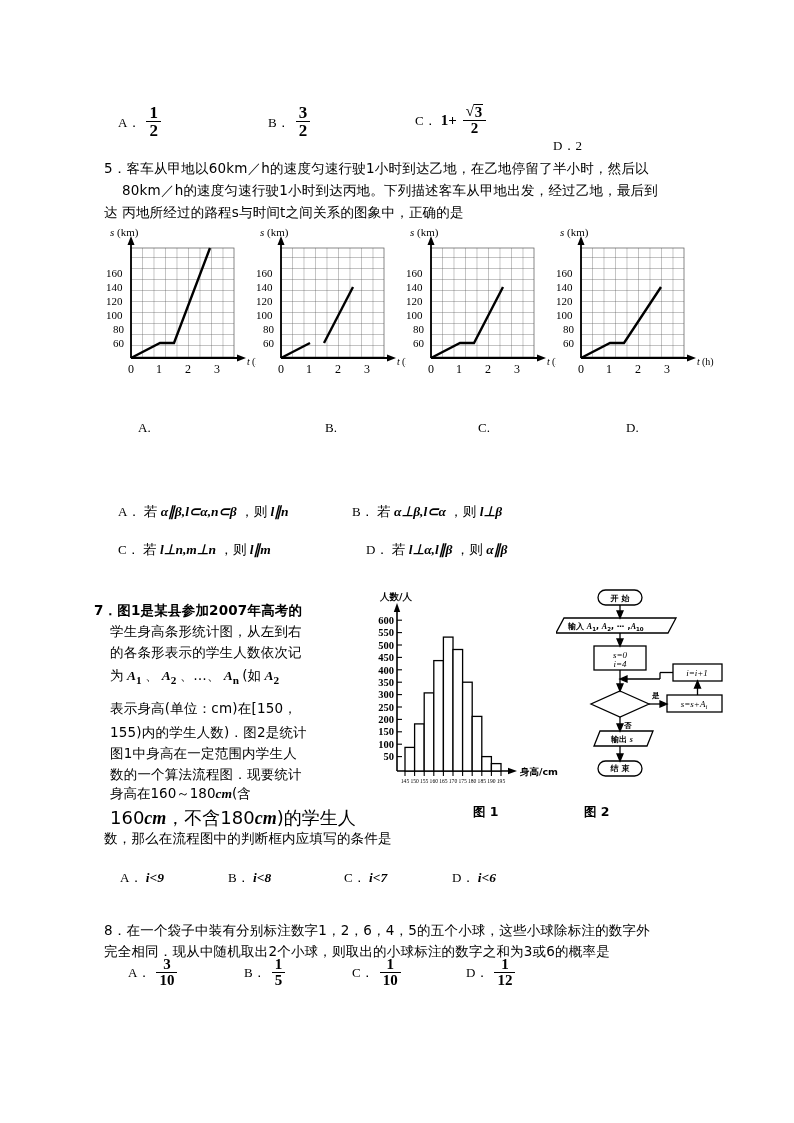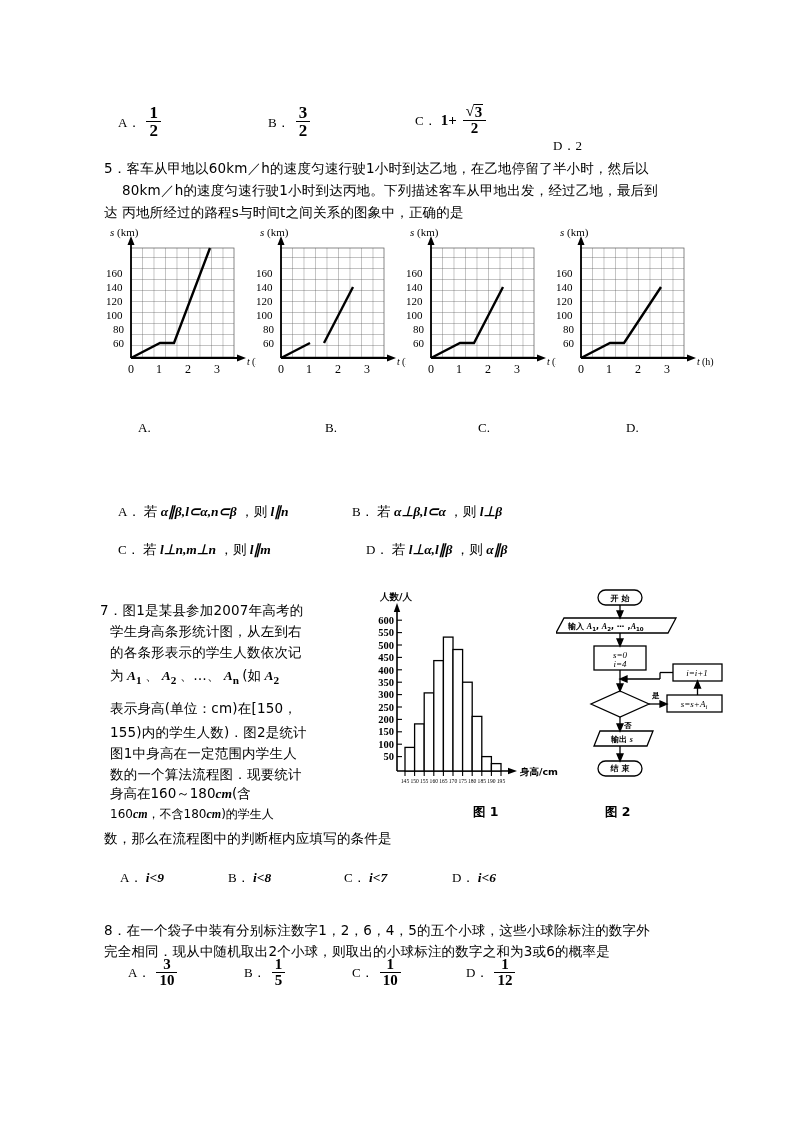--- a/index.html
+++ b/index.html
@@ -228,21 +228,21 @@
     <span class="mathi">l∥m</span>
   </div>
   <div class="row" style="left:366px;top:541px;font-size:13.5px;">
     <span class="optlabel">D．</span>
     <span class="zh">若</span>
     <span class="mathi">l⊥α,l∥β</span>
     <span class="zh">，则</span>
     <span class="mathi">α∥β</span>
   </div>
 
-  <div class="row qtext zh" style="left:100px;top:600px;">7．图1是某县参加2007年高考的</div>
+  <div class="row qtext zh" style="left:94px;top:600px;font-weight:bold;">7．图1是某县参加2007年高考的</div>
   <div class="row qtext zh" style="left:110px;top:642px;">的各条形表示的学生人数依次记</div>
   <div class="row qtext zh" style="left:110px;top:621px;">学生身高条形统计图，从左到右</div>
 
   <div class="row" style="left:110px;top:667px;font-size:13.5px;">
     <span class="zh">为</span>
     <span class="mathi">A</span><sub style="font-weight:bold;">1</sub>
     <span class="zh">、</span>
     <span class="mathi">A</span><sub style="font-weight:bold;">2</sub>
     <span class="zh">、…、</span>
     <span class="mathi">A</span><sub style="font-weight:bold;">n</sub>
@@ -251,21 +251,21 @@
   </div>
 
   <div class="row qtext zh" style="left:110px;top:698px;">表示身高(单位：cm)在[150，</div>
   <div class="row qtext zh" style="left:110px;top:722px;">155)内的学生人数)．图2是统计</div>
   <div class="row qtext zh" style="left:110px;top:743px;">图1中身高在一定范围内学生人</div>
   <div class="row qtext zh" style="left:110px;top:764px;">数的一个算法流程图．现要统计</div>
 
   <div class="row" style="left:110px;top:785px;font-size:13.5px;">
     <span class="zh">身高在160～180</span><span class="mathi">cm</span><span class="zh">(含</span>
   </div>
-  <div class="row" style="left:110px;top:806px;font-size:12px;">
+  <div class="row" style="left:110px;top:806px;font-size:18px;">
     <span class="zh">160</span><span class="mathi">cm</span><span class="zh">，不含180</span><span class="mathi">cm</span><span class="zh">)的学生人</span>
   </div>
   <div class="row qtext zh" style="left:104px;top:828px;">数，那么在流程图中的判断框内应填写的条件是</div>
 
   <div class="graphbox" style="left:352px;top:586px;">
     <svg width="210" height="230" viewBox="0 0 210 230">
       <text x="28" y="14" font-family="DejaVu Sans, sans-serif" font-size="9.5" font-weight="bold">人数/人</text>
 
       <line x1="45" y1="24" x2="45" y2="185" stroke="#000" stroke-width="1.6"></line>
       <polygon points="45,17 41.8,26 48.2,26" fill="#000"></polygon>
@@ -403,21 +403,21 @@
         <text x="138" y="121">s=s+A<tspan font-size="6.5" dy="2">i</tspan></text>
         <text x="141" y="90">i=i+1</text>
       </g>
 
       <g font-family="DejaVu Sans, sans-serif" font-size="7.5" font-weight="bold">
         <text x="96" y="112">是</text>
         <text x="68" y="142">否</text>
       </g>
     </svg>
   </div>
-  <div class="figcap zh" style="left:605px;top:804px;font-size:12.5px;">图 2</div>
+  <div class="figcap zh" style="left:584px;top:804px;font-size:12.5px;">图 2</div>
 
   <div class="row" style="left:120px;top:869px;font-size:13.5px;">
     <span class="optlabel">A．</span>
     <span class="mathi">i&lt;9</span>
   </div>
   <div class="row" style="left:228px;top:869px;font-size:13.5px;">
     <span class="optlabel">B．</span>
     <span class="mathi">i&lt;8</span>
   </div>
   <div class="row" style="left:344px;top:869px;font-size:13.5px;">

